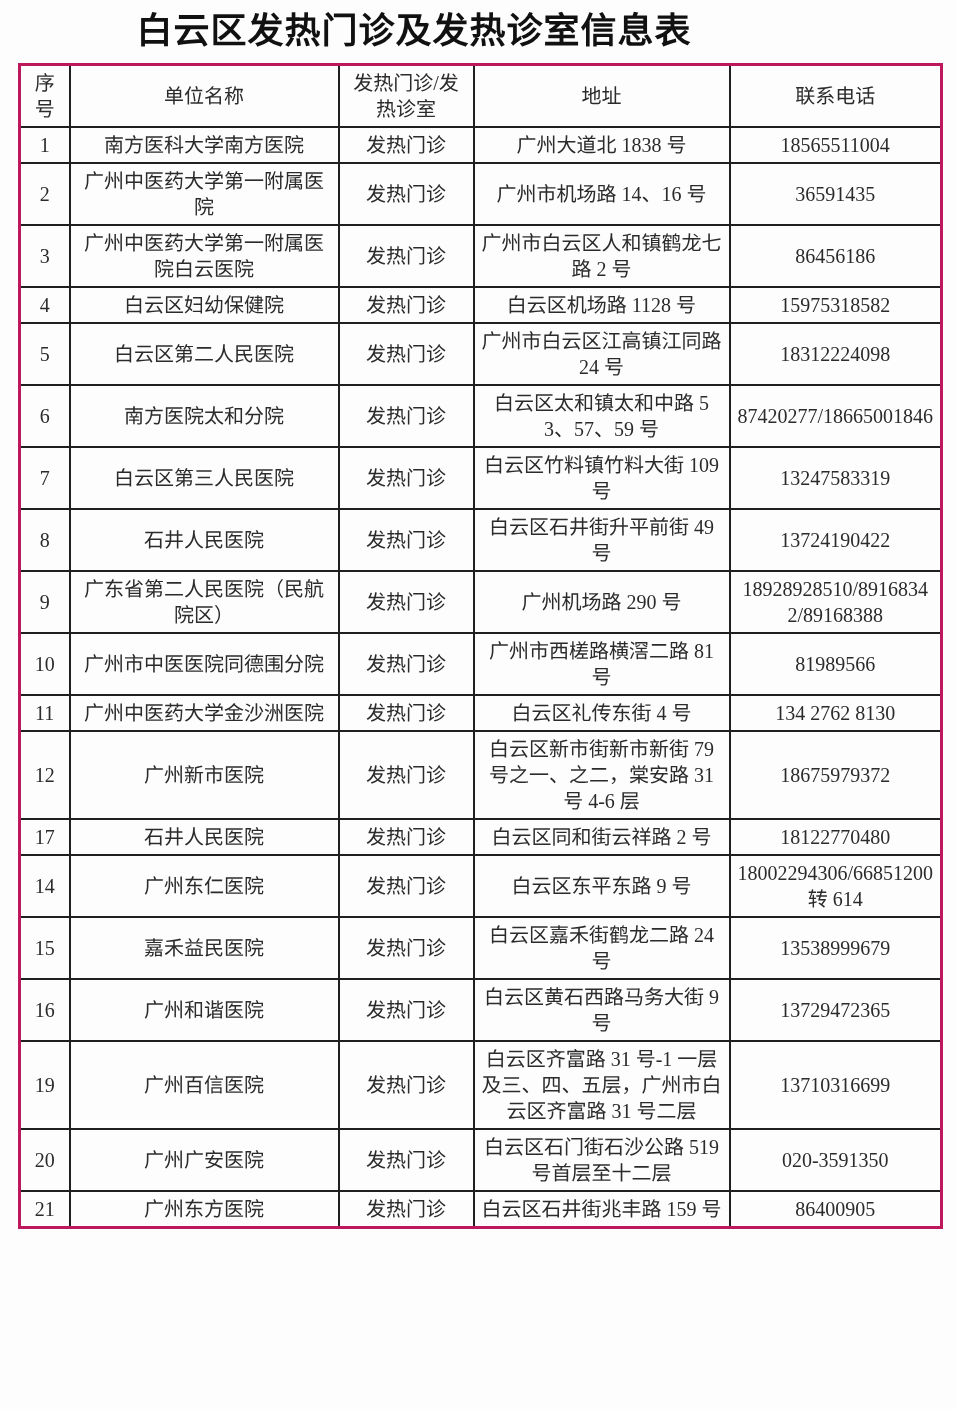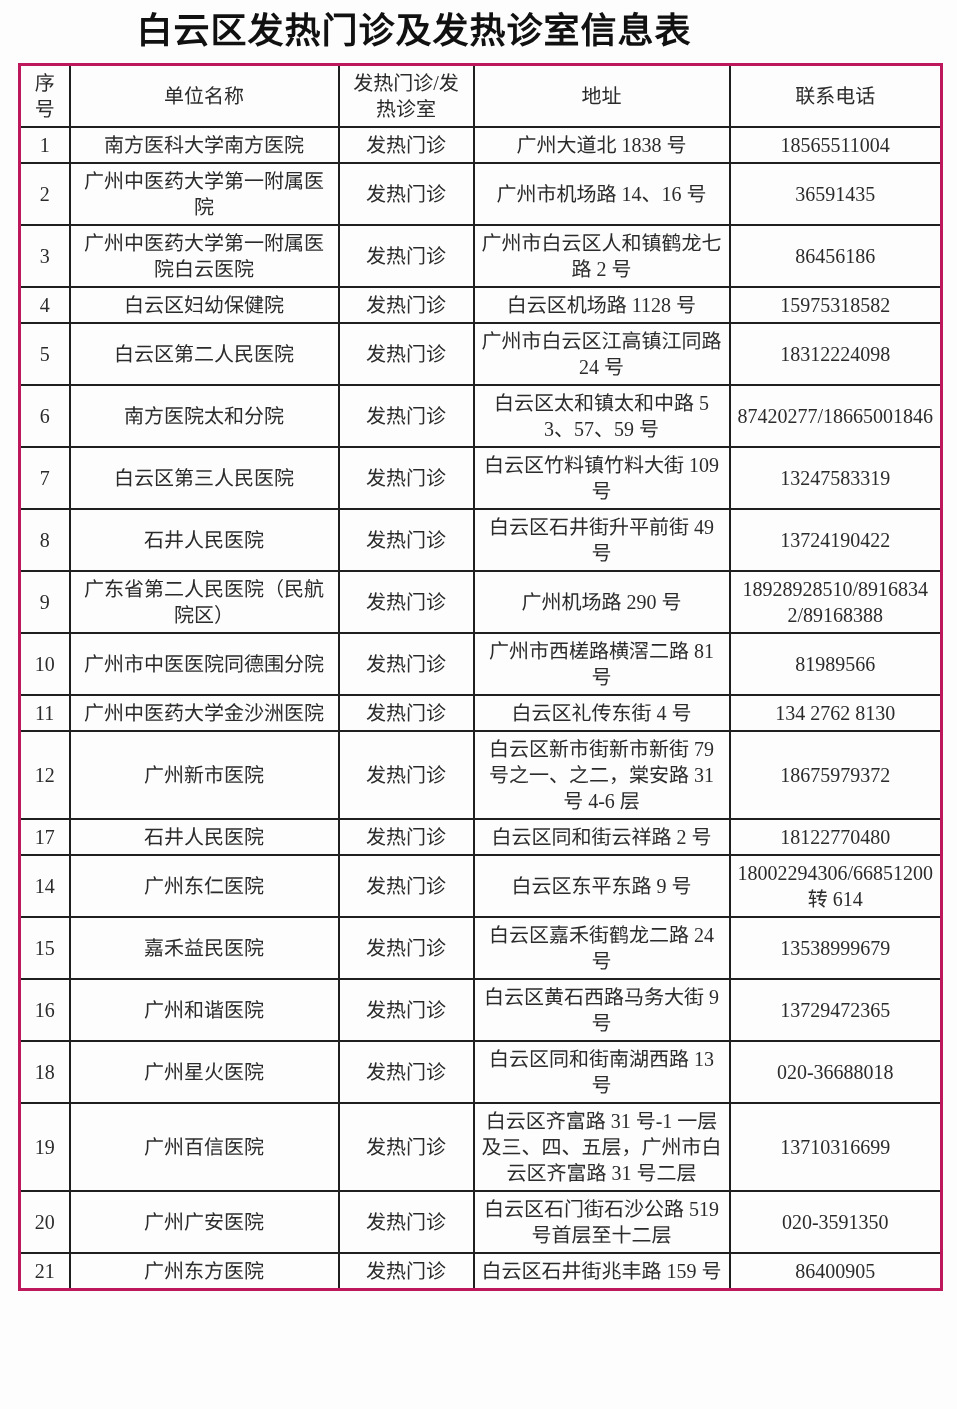--- a/index.html
+++ b/index.html
@@ -186,27 +186,20 @@
           <td>13538999679</td>
         </tr>
         <tr>
           <td>16</td>
           <td>广州和谐医院</td>
           <td>发热门诊</td>
           <td>白云区黄石西路马务大街 9 号</td>
           <td>13729472365</td>
         </tr>
         <tr>
-          <td>18</td>
-          <td>广州星火医院</td>
-          <td>发热门诊</td>
-          <td>白云区同和街南湖西路 13 号</td>
-          <td>020-36688018</td>
-        </tr>
-        <tr>
           <td>19</td>
           <td>广州百信医院</td>
           <td>发热门诊</td>
           <td>白云区齐富路 31 号-1 一层及三、四、五层，广州市白云区齐富路 31 号二层</td>
           <td>13710316699</td>
         </tr>
         <tr>
           <td>20</td>
           <td>广州广安医院</td>
           <td>发热门诊</td>

